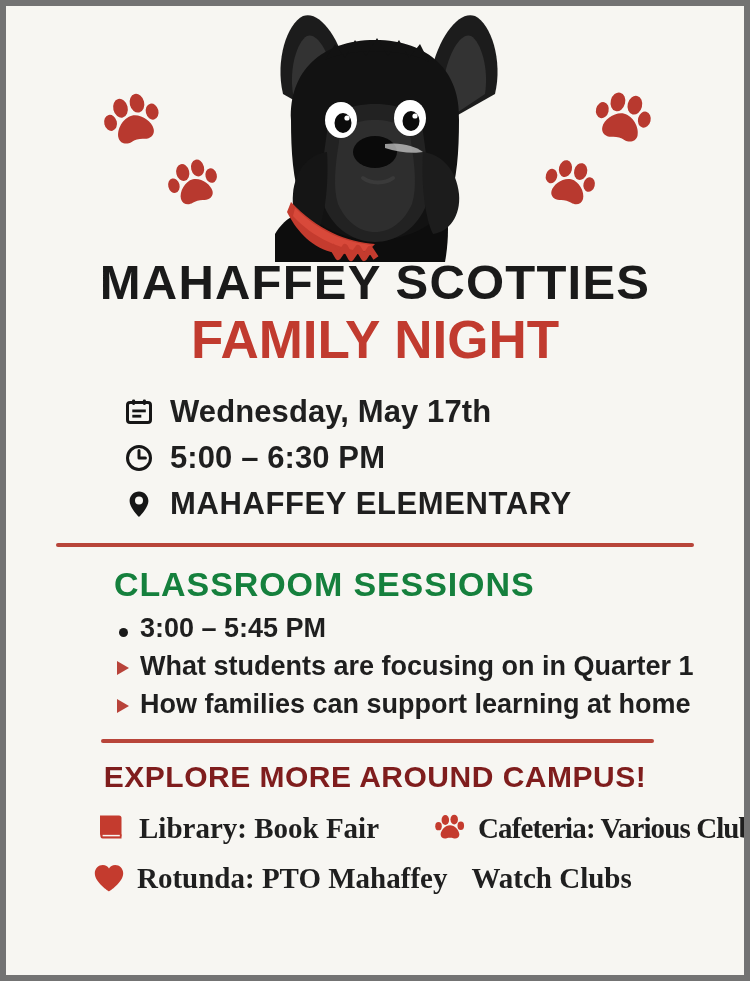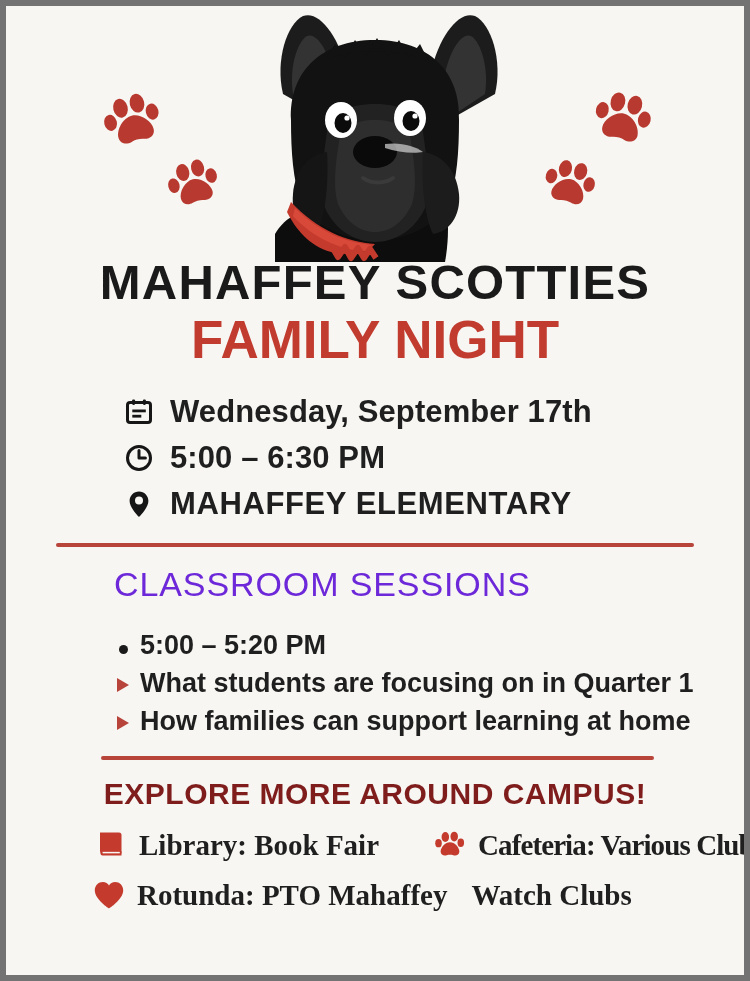--- a/index.html
+++ b/index.html
@@ -96,24 +96,24 @@
     background: #b8453a;
     border-radius: 2px;
   }
   .divider-1 { margin: 16px 50px 0 50px; }
   .divider-2 { margin: 19px 90px 0 95px; }
 
   
   .sessions { margin: 18px 0 0 108px; }
   .sessions-heading {
     font-size: 34px;
-    font-weight: 400;
-    color: #6d28d9;
+    font-weight: 700;
+    color: #15803d;
     letter-spacing: .9px;
-    margin-bottom: 26px;
+    margin-bottom: 9px;
   }
   .li {
     display: flex;
     align-items: baseline;
     margin: 0 0 7px 0;
   }
   .li-marker {
     width: 26px;
     flex: 0 0 26px;
     display: flex;
@@ -278,21 +278,21 @@
     <div class="detail-row">
       <span class="detail-icon">
         <svg width="28" height="28" viewBox="0 0 28 28">
           <rect x="2.5" y="4.5" width="23" height="20" rx="2.6" fill="none" stroke="#161616" stroke-width="3"></rect>
           <rect x="7" y="1.5" width="3.2" height="5.5" rx="1.4" fill="#161616"></rect>
           <rect x="17.8" y="1.5" width="3.2" height="5.5" rx="1.4" fill="#161616"></rect>
           <rect x="7.3" y="11.5" width="13.5" height="2.8" fill="#161616"></rect>
           <rect x="7.3" y="16.8" width="9" height="2.8" fill="#161616"></rect>
         </svg>
       </span>
-      <span class="detail-text">Wednesday, September 17th</span>
+      <span class="detail-text">Wednesday, May 17th</span>
     </div>
 
     <div class="detail-row">
       <span class="detail-icon">
         <svg width="28" height="28" viewBox="0 0 28 28">
           <circle cx="14" cy="14" r="11.5" fill="none" stroke="#161616" stroke-width="3"></circle>
           <path d="M14 6.6 V14 H20.4" fill="none" stroke="#161616" stroke-width="3" stroke-linecap="round" stroke-linejoin="round"></path>
         </svg>
       </span>
       <span class="detail-text">5:00 – 6:30 PM</span>
@@ -311,21 +311,21 @@
 
   <div class="divider divider-1"></div>
 
   <div class="sessions">
     <div class="sessions-heading">CLASSROOM SESSIONS</div>
 
     <div class="li li-time">
       <span class="li-marker">
           <span class="dot"></span>
         </span>
-      <span class="li-text">5:00 – 5:20 PM</span>
+      <span class="li-text">3:00 – 5:45 PM</span>
     </div>
     <div class="li li-topic">
       <span class="li-marker">
           <span class="tri"></span>
         </span>
       <span class="li-text">What students are focusing on in Quarter 1</span>
     </div>
     <div class="li li-topic">
       <span class="li-marker">
           <span class="tri"></span>

